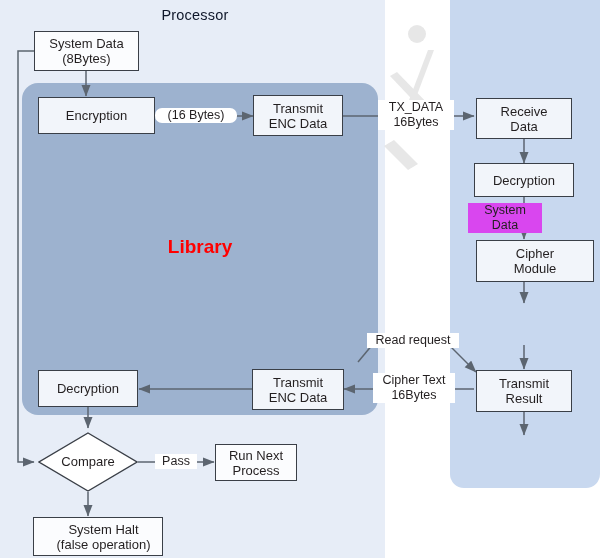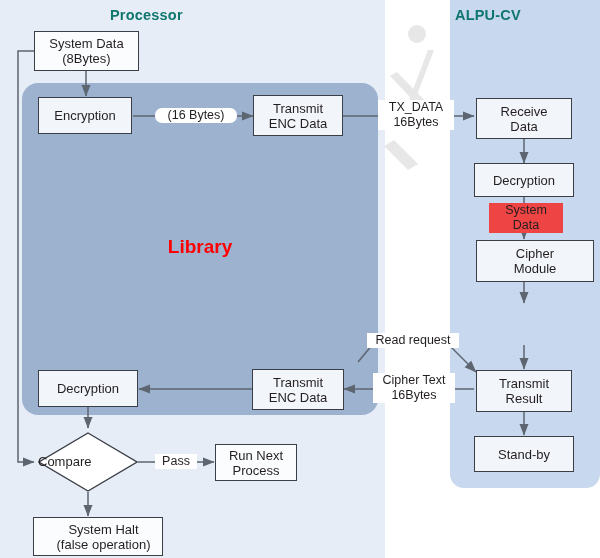--- a/index.html
+++ b/index.html
@@ -25,24 +25,24 @@
   .panel-alpu {
     position: absolute;
     left: 450px; top: 0;
     width: 150px; height: 488px;
     background: #c8d8ef;
     border-bottom-left-radius: 14px;
     border-bottom-right-radius: 14px;
   }
   .panel-title {
     position: absolute;
-    font-weight: bold;
+    font-weight: normal;
     font-size: 14.5px;
-    color: #0f766e;
-    text-align: left;
+    color: #0f172a;
+    text-align: center;
     letter-spacing: 0.2px;
   }
   #title-processor { left: 110px; top: 7px; width: 170px; }
   #title-alpu { left: 455px; top: 7px; width: 140px; }
 
   
   .library-box {
     position: absolute;
     left: 22px; top: 83px;
     width: 356px; height: 332px;
@@ -88,21 +88,21 @@
   
   .diamond-wrap {
     position: absolute;
     left: 38px; top: 432px;
     width: 100px; height: 60px;
   }
   .diamond-label {
     position: absolute;
     left: 0; top: 22px;
     width: 100px;
-    text-align: left;
+    text-align: center;
     font-size: 13px;
     color: #231f20;
   }
 
   
   .edge-label {
     position: absolute;
     font-size: 12.5px;
     line-height: 15px;
     color: #231f20;
@@ -134,21 +134,20 @@
       <path d="M56 44 L62 44 L34 118 L28 118 Z" fill="#e3e3e3"></path>
       <path d="M18 70 L25 66 L62 104 L54 108 Z" fill="#e3e3e3"></path>
       <path d="M12 140 L22 134 L46 158 L36 164 Z" fill="#e3e3e3"></path>
     </svg>
   </div>
 
   <div class="library-box"></div>
   <div class="library-label">Library</div>
 
   <div class="panel-title" id="title-processor">Processor</div>
-  <div class="panel-title" id="title-alpu">ALPU-CV</div>
 
   <svg class="links" viewBox="0 0 600 558">
     <defs>
       <marker id="arrow" markerWidth="9" markerHeight="9" refX="7.6" refY="3.1" orient="auto" markerUnits="strokeWidth">
         <path d="M0,0 L8,3.1 L0,6.2 z" fill="#5c6570"></path>
       </marker>
     </defs>
     <g stroke="#5c6570" stroke-width="1.5" fill="none">
 
       <line x1="86" y1="71" x2="86" y2="96" marker-end="url(#arrow)"></line>
@@ -181,21 +180,21 @@
 
       <line x1="88" y1="492" x2="88" y2="516" marker-end="url(#arrow)"></line>
 
       <path d="M34 51 L18 51 L18 462 L34 462" marker-end="url(#arrow)"></path>
     </g>
   </svg>
 
   <div class="node plain" style="left:34px; top:31px; width:105px; height:40px;">System Data
 (8Bytes)</div>
 
-  <div class="node" style="left:38px; top:97px; width:94px; height:37px;">Encryption</div>
+  <div class="node" style="left:38px; top:97px; width:117px; height:37px;">Encryption</div>
 
   <div class="node" style="left:253px; top:95px; width:90px; height:41px;">Transmit
 ENC Data</div>
 
   <div class="node" style="left:38px; top:370px; width:100px; height:37px;">Decryption</div>
 
   <div class="node" style="left:252px; top:369px; width:92px; height:41px;">Transmit
 ENC Data</div>
 
   <div class="node plain" style="left:215px; top:444px; width:82px; height:37px;">Run Next
@@ -216,28 +215,27 @@
 
   <div class="node" style="left:474px; top:163px; width:100px; height:34px;">Decryption</div>
 
   <div class="node" style="left:476px; top:240px; width:118px; height:42px;">Cipher
 Module</div>
 
 
   <div class="node" style="left:476px; top:370px; width:96px; height:42px;">Transmit
 Result</div>
 
-  <div class="node" style="left:474px; top:436px; width:100px; height:36px;">Stand-by</div>
 
   <div class="edge-label" style="left:155px; top:108px; width:78px;border-radius:7px;">(16 Bytes)</div>
 
   <div class="edge-label" style="left:378px; top:100px; width:72px;">TX_DATA
 16Bytes</div>
 
-  <div class="edge-label nobg" style="left:489px; top:203px; width:70px; background:#ef4444;">System
+  <div class="edge-label nobg" style="left:468px; top:203px; width:70px; background:#d946ef;">System
 Data</div>
 
   <div class="edge-label" style="left:367px; top:333px; width:88px;">Read request</div>
 
   <div class="edge-label" style="left:373px; top:373px; width:78px;">Cipher Text
 16Bytes</div>
 
   <div class="edge-label" style="left:155px; top:454px; width:38px;">Pass</div>
 
 </div>

